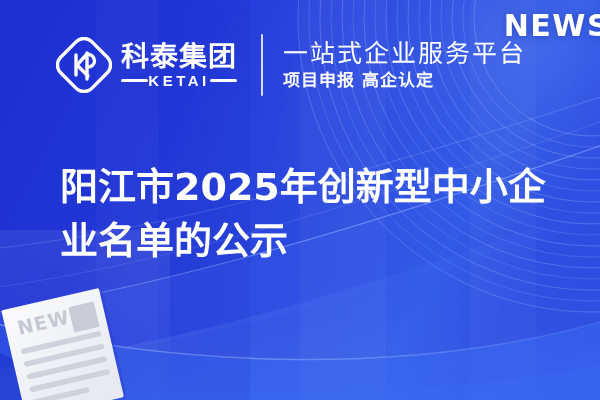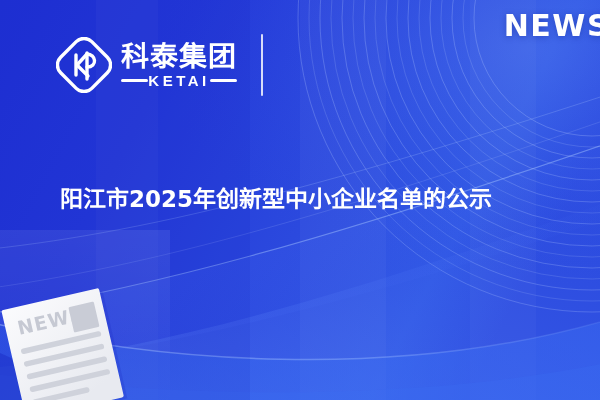--- a/index.html
+++ b/index.html
@@ -112,24 +112,24 @@
     color: #ffffff;
     letter-spacing: 1.5px;
     z-index: 6;
     text-shadow: 0 1px 6px rgba(10,25,120,.35);
     font-family: "DejaVu Sans", "Liberation Sans", sans-serif;
   }
 
   
   .title {
     position: absolute;
-    left: 60px; top: 168px;
+    left: 60px; top: 136px;
     width: 510px;
     z-index: 6;
-    font-size: 23px;
+    font-size: 38px;
     font-weight: 700;
     color: #ffffff;
     line-height: 1.42;
     letter-spacing: 0px;
     font-family: "DejaVu Sans", "Liberation Sans", sans-serif;
   }
 
   
   .newspaper {
     position: absolute;
@@ -265,20 +265,24 @@
         <span class="logo-en-row">
           <span class="logo-rule"></span>
           <span class="logo-en">KETAI</span>
           <span class="logo-rule"></span>
         </span>
       </span>
     </div>
 
     <div class="header-divider"></div>
 
+    <div class="slogan-block">
+      <div class="slogan-main">一站式企业服务平台</div>
+      <div class="slogan-sub">项目申报 高企认定</div>
+    </div>
   </div>
 
   <div class="news-mark">NEWS</div>
 
   <h1 class="title">阳江市2025年创新型中小企业名单的公示</h1>
 
   <div class="newspaper">
     <svg viewBox="0 0 124 120" xmlns="http://www.w3.org/2000/svg" aria-hidden="true">
       <defs>
         <linearGradient id="gPaper" x1="0" y1="0" x2="0.5" y2="1">

